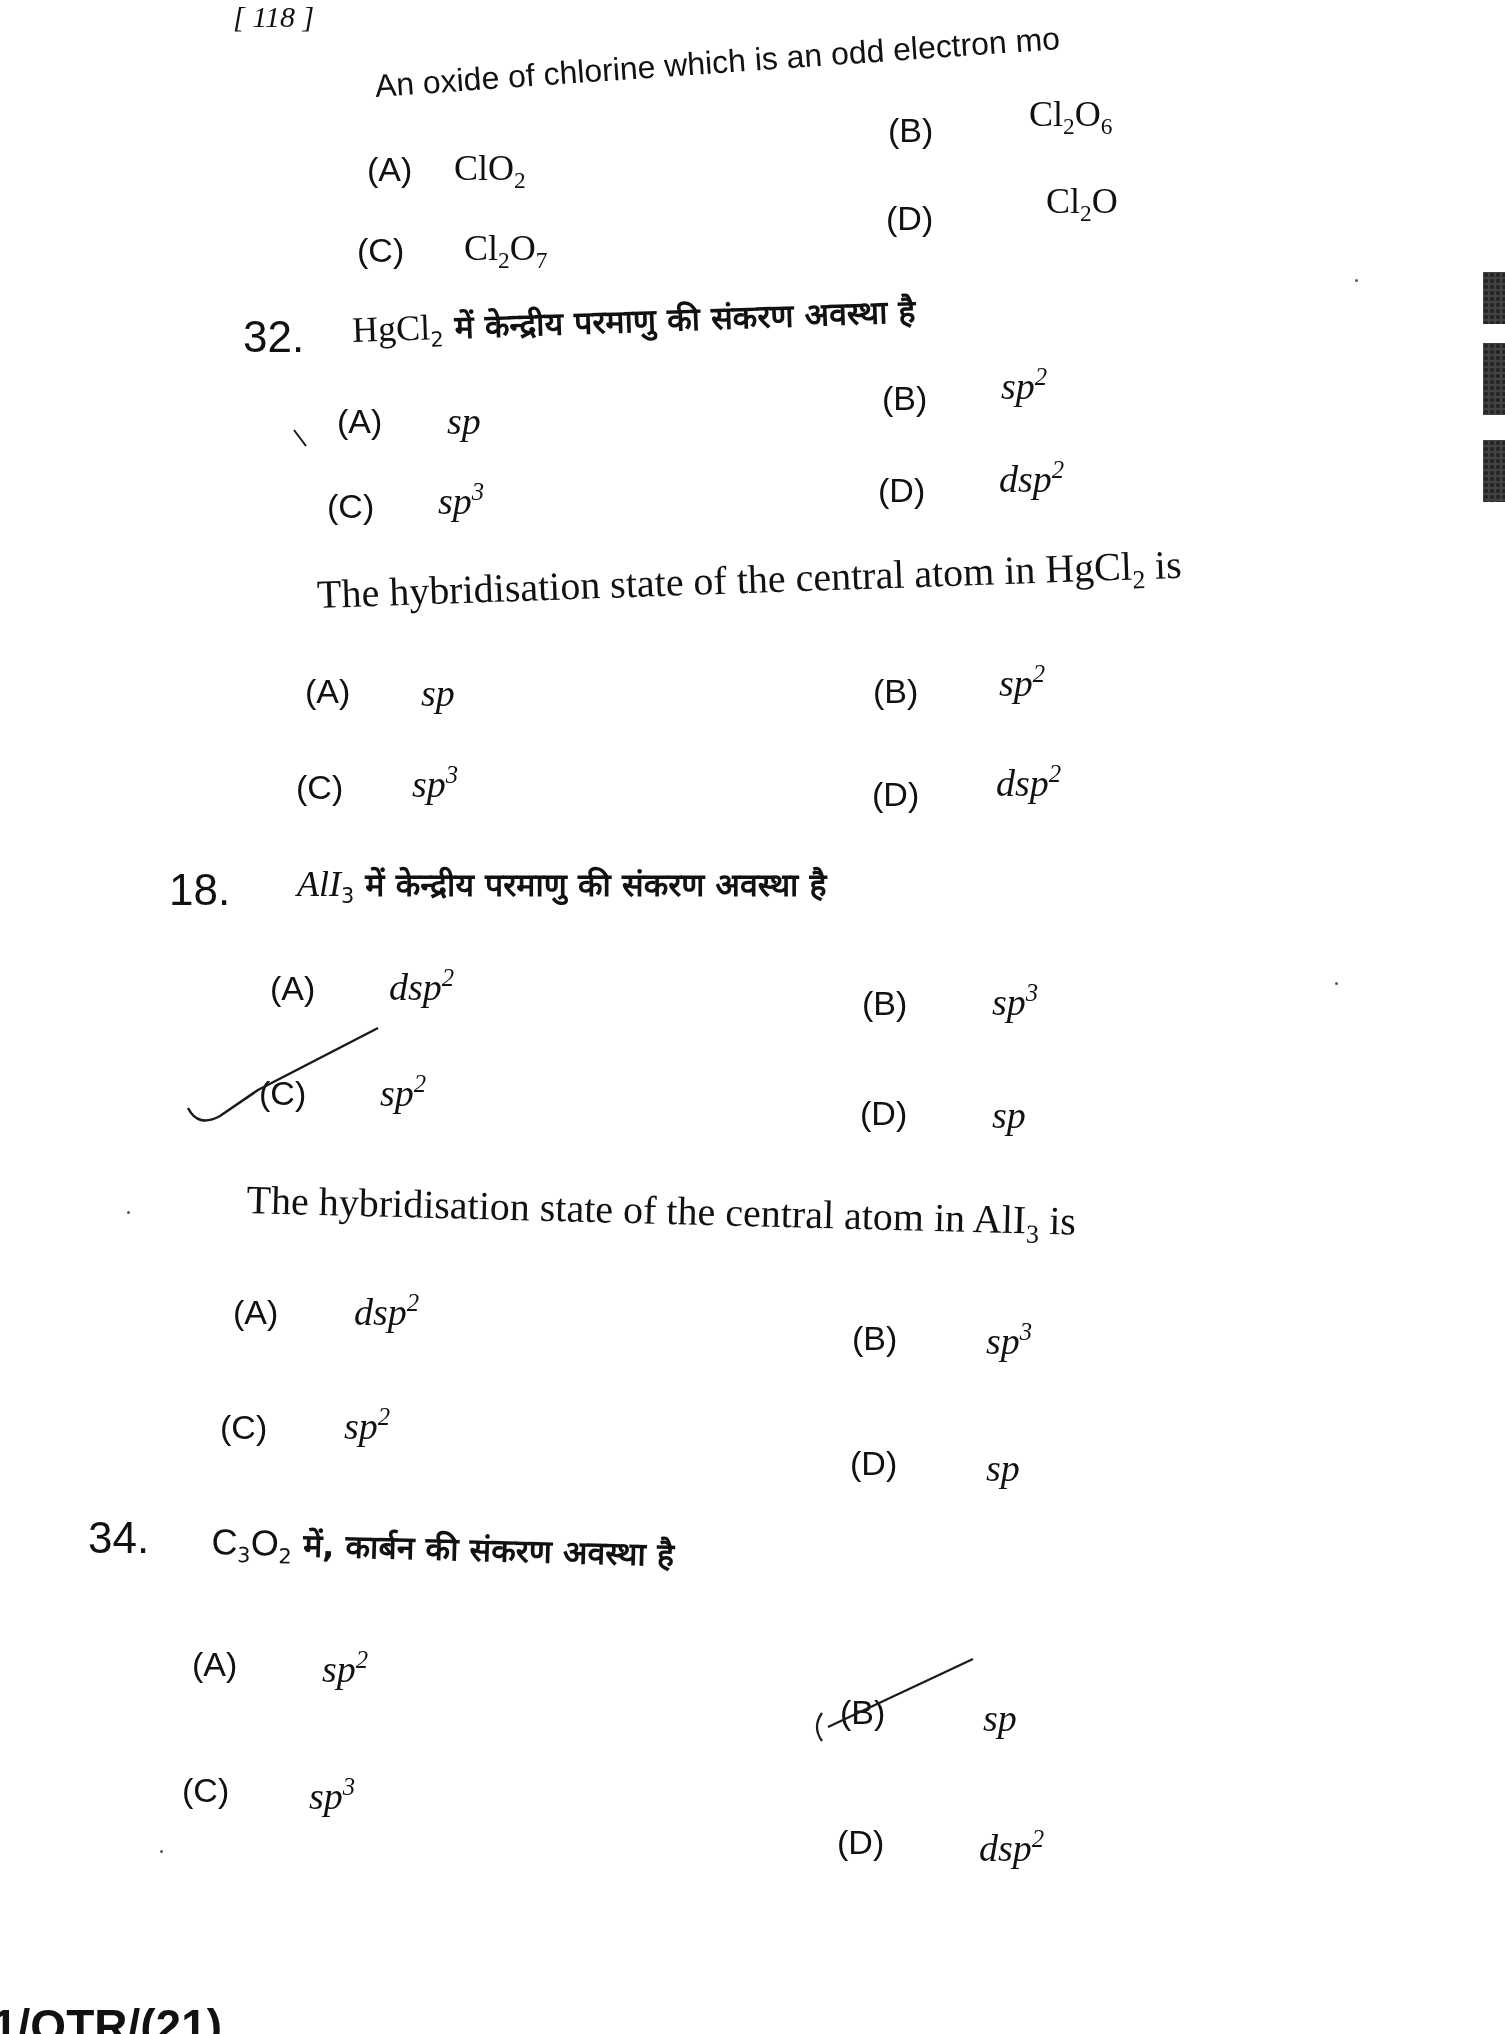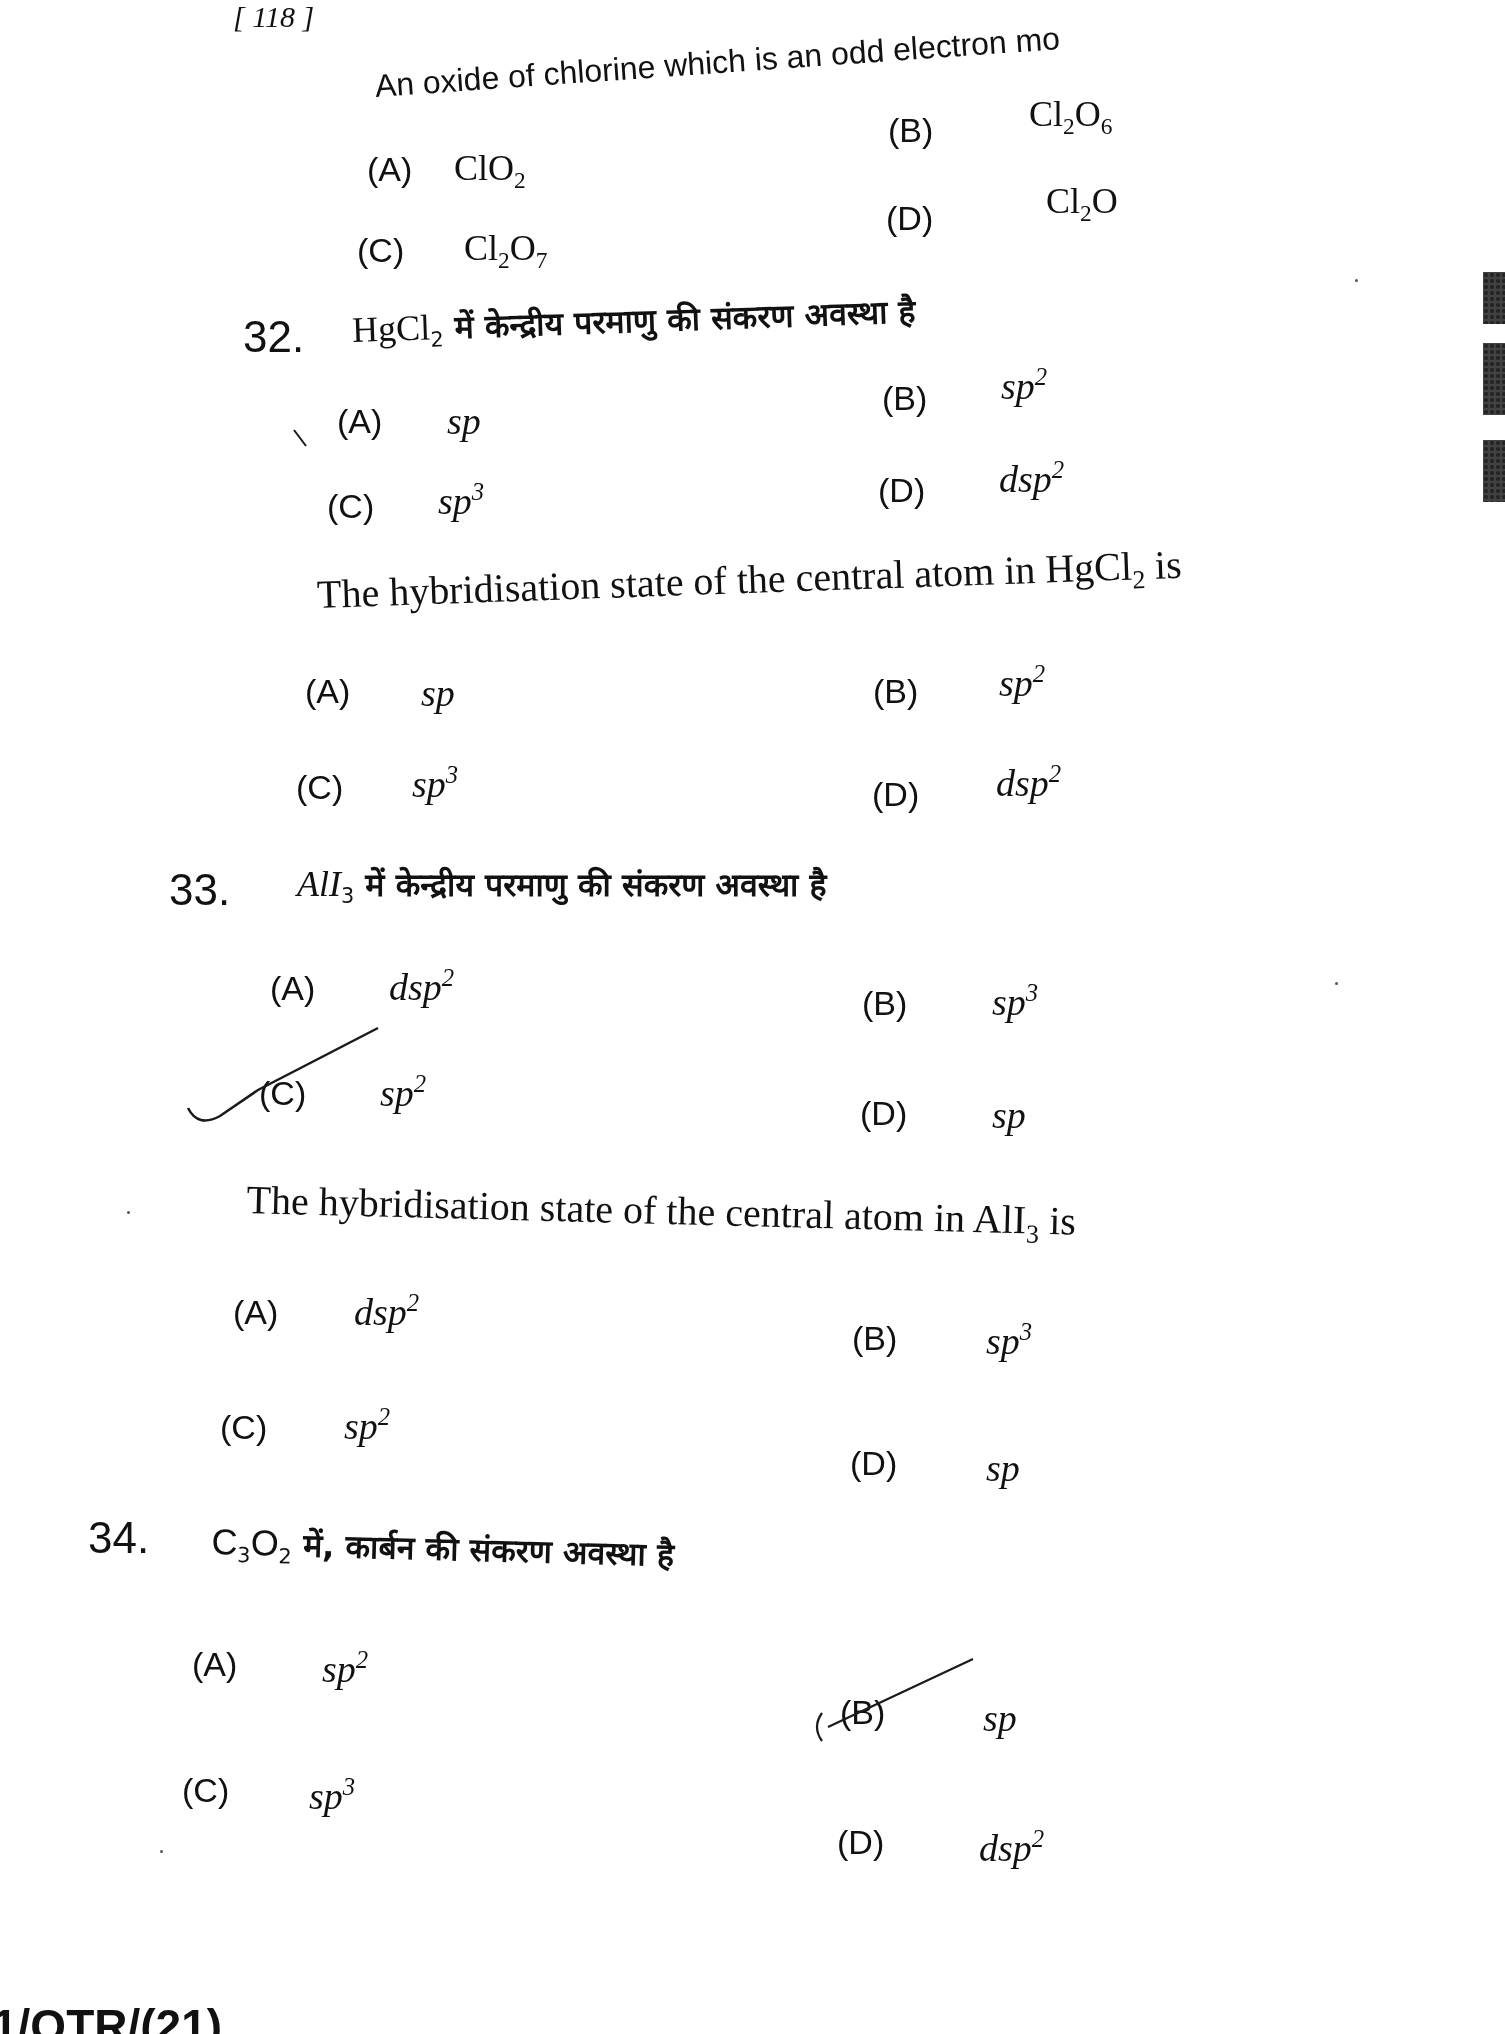--- a/index.html
+++ b/index.html
@@ -70,21 +70,21 @@
 
 <div class="abs opt-label" style="left:305px; top:674px;">(A)</div>
 <div class="abs opt-val" style="left:421px; top:672px;"><span>sp</span><sup></sup></div>
 <div class="abs opt-label" style="left:873px; top:674px;">(B)</div>
 <div class="abs opt-val" style="left:999px; top:662px;"><span>sp</span><sup>2</sup></div>
 <div class="abs opt-label" style="left:296px; top:770px;">(C)</div>
 <div class="abs opt-val" style="left:412px; top:763px;"><span>sp</span><sup>3</sup></div>
 <div class="abs opt-label" style="left:872px; top:777px;">(D)</div>
 <div class="abs opt-val" style="left:996px; top:762px;"><span>dsp</span><sup>2</sup></div>
 
-<div class="abs q-num" style="left:169px; top:868px;">33.</div>
+<div class="abs q-num" style="left:169px; top:868px;">18.</div>
 <div class="abs hindi" style="left:297px; top:866px;"><span class="q-text" style="font-weight:normal;font-style:italic;font-family:'Liberation Serif',serif;">AlI</span><sub style="font-weight:normal;">3</sub> <span>में केन्द्रीय परमाणु की संकरण अवस्था है</span></div>
 
 <div class="abs opt-label" style="left:270px; top:971px;">(A)</div>
 <div class="abs opt-val" style="left:389px; top:966px;"><span>dsp</span><sup>2</sup></div>
 <div class="abs opt-label" style="left:862px; top:986px;">(B)</div>
 <div class="abs opt-val" style="left:992px; top:981px;"><span>sp</span><sup>3</sup></div>
 <div class="abs opt-label" style="left:259px; top:1076px;">(C)</div>
 <div class="abs opt-val" style="left:380px; top:1072px;"><span>sp</span><sup>2</sup></div>
 <div class="abs opt-label" style="left:860px; top:1096px;">(D)</div>
 <div class="abs opt-val" style="left:992px; top:1094px;"><span>sp</span><sup></sup></div>

